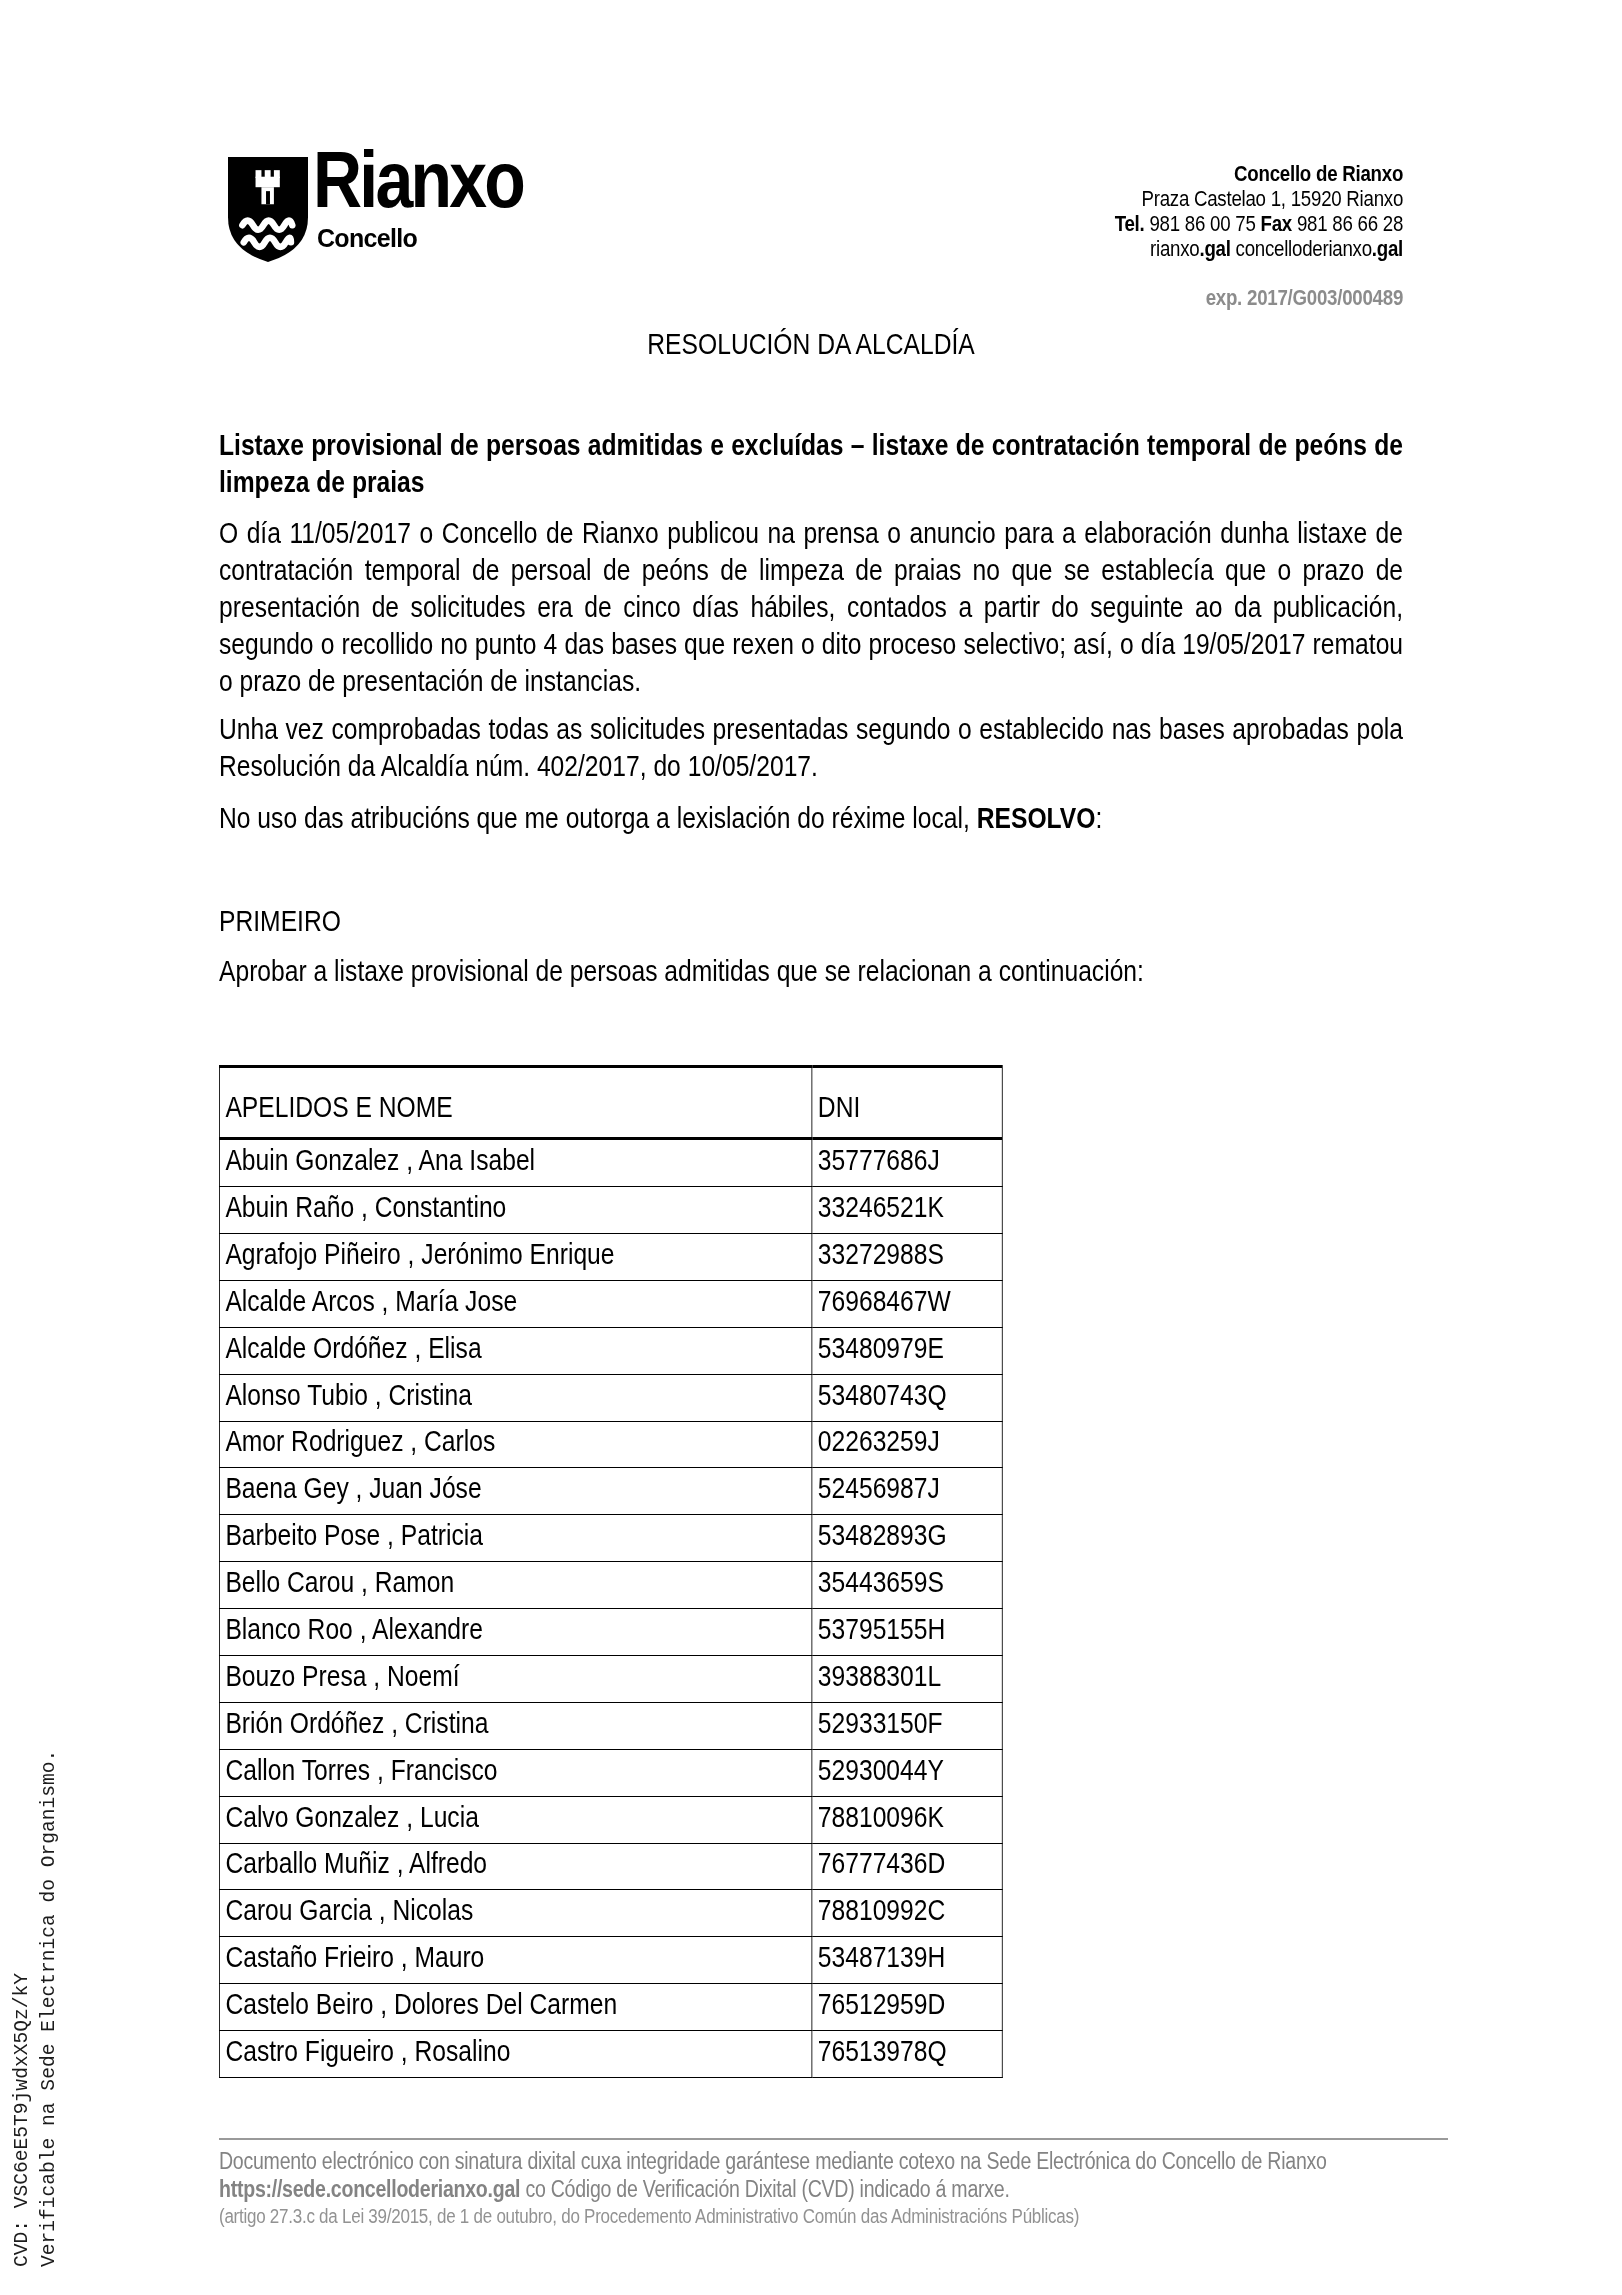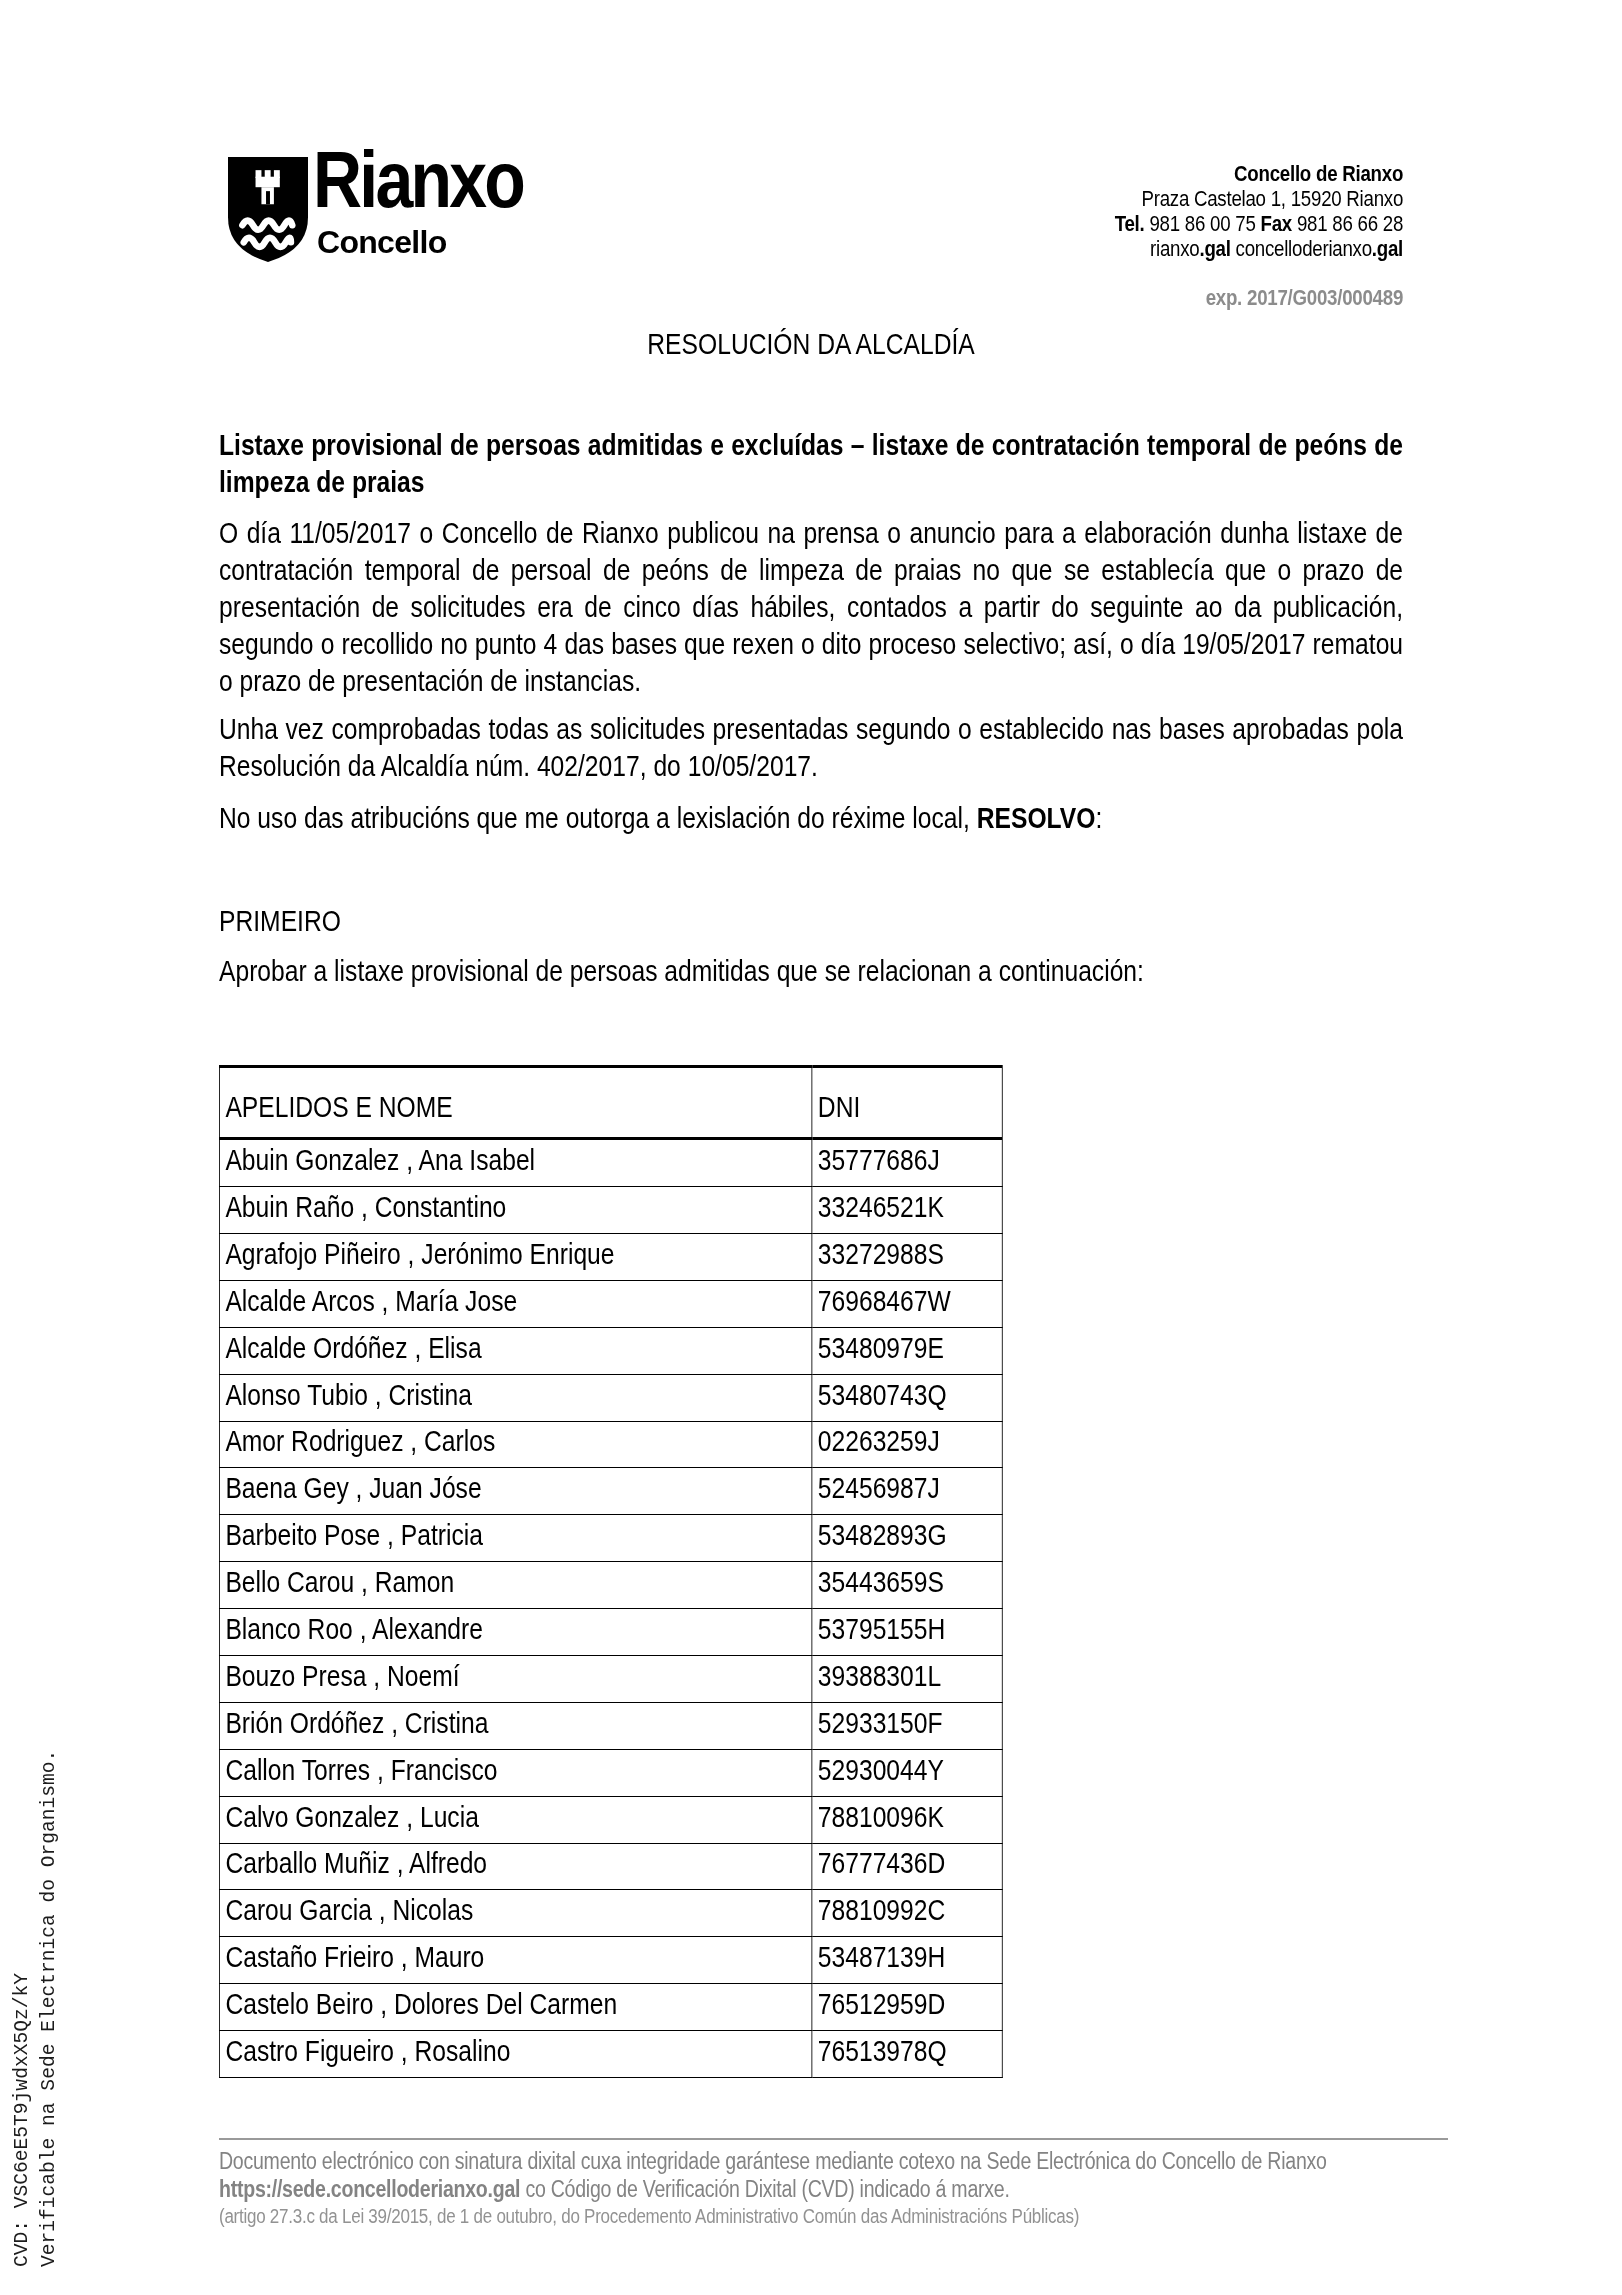--- a/index.html
+++ b/index.html
@@ -15,21 +15,21 @@
   .condensed{transform:scaleX(0.85);transform-origin:0 0;}
 
   
   #logo-shield{position:absolute;left:228px;top:157px;width:80px;height:105px;}
   #logo-title{
     position:absolute;left:313px;top:140px;
     font-size:80px;font-weight:bold;letter-spacing:-3.3px;line-height:80px;
   }
   #logo-subtitle{
     position:absolute;left:317px;top:224px;
-    font-size:32px;font-weight:bold;letter-spacing:-0.7px;
+    font-size:25px;font-weight:bold;letter-spacing:-0.7px;
   }
   #contact-block{
     position:absolute;left:219px;top:161px;width:1393px;
     text-align:right;font-size:22px;line-height:25px;letter-spacing:-0.3px;
   }
   #exp-line{
     position:absolute;left:219px;top:285px;width:1393px;
     text-align:right;font-size:22px;font-weight:bold;color:#8c8c8c;letter-spacing:-0.3px;
   }
   .seg-b{font-weight:bold;}

